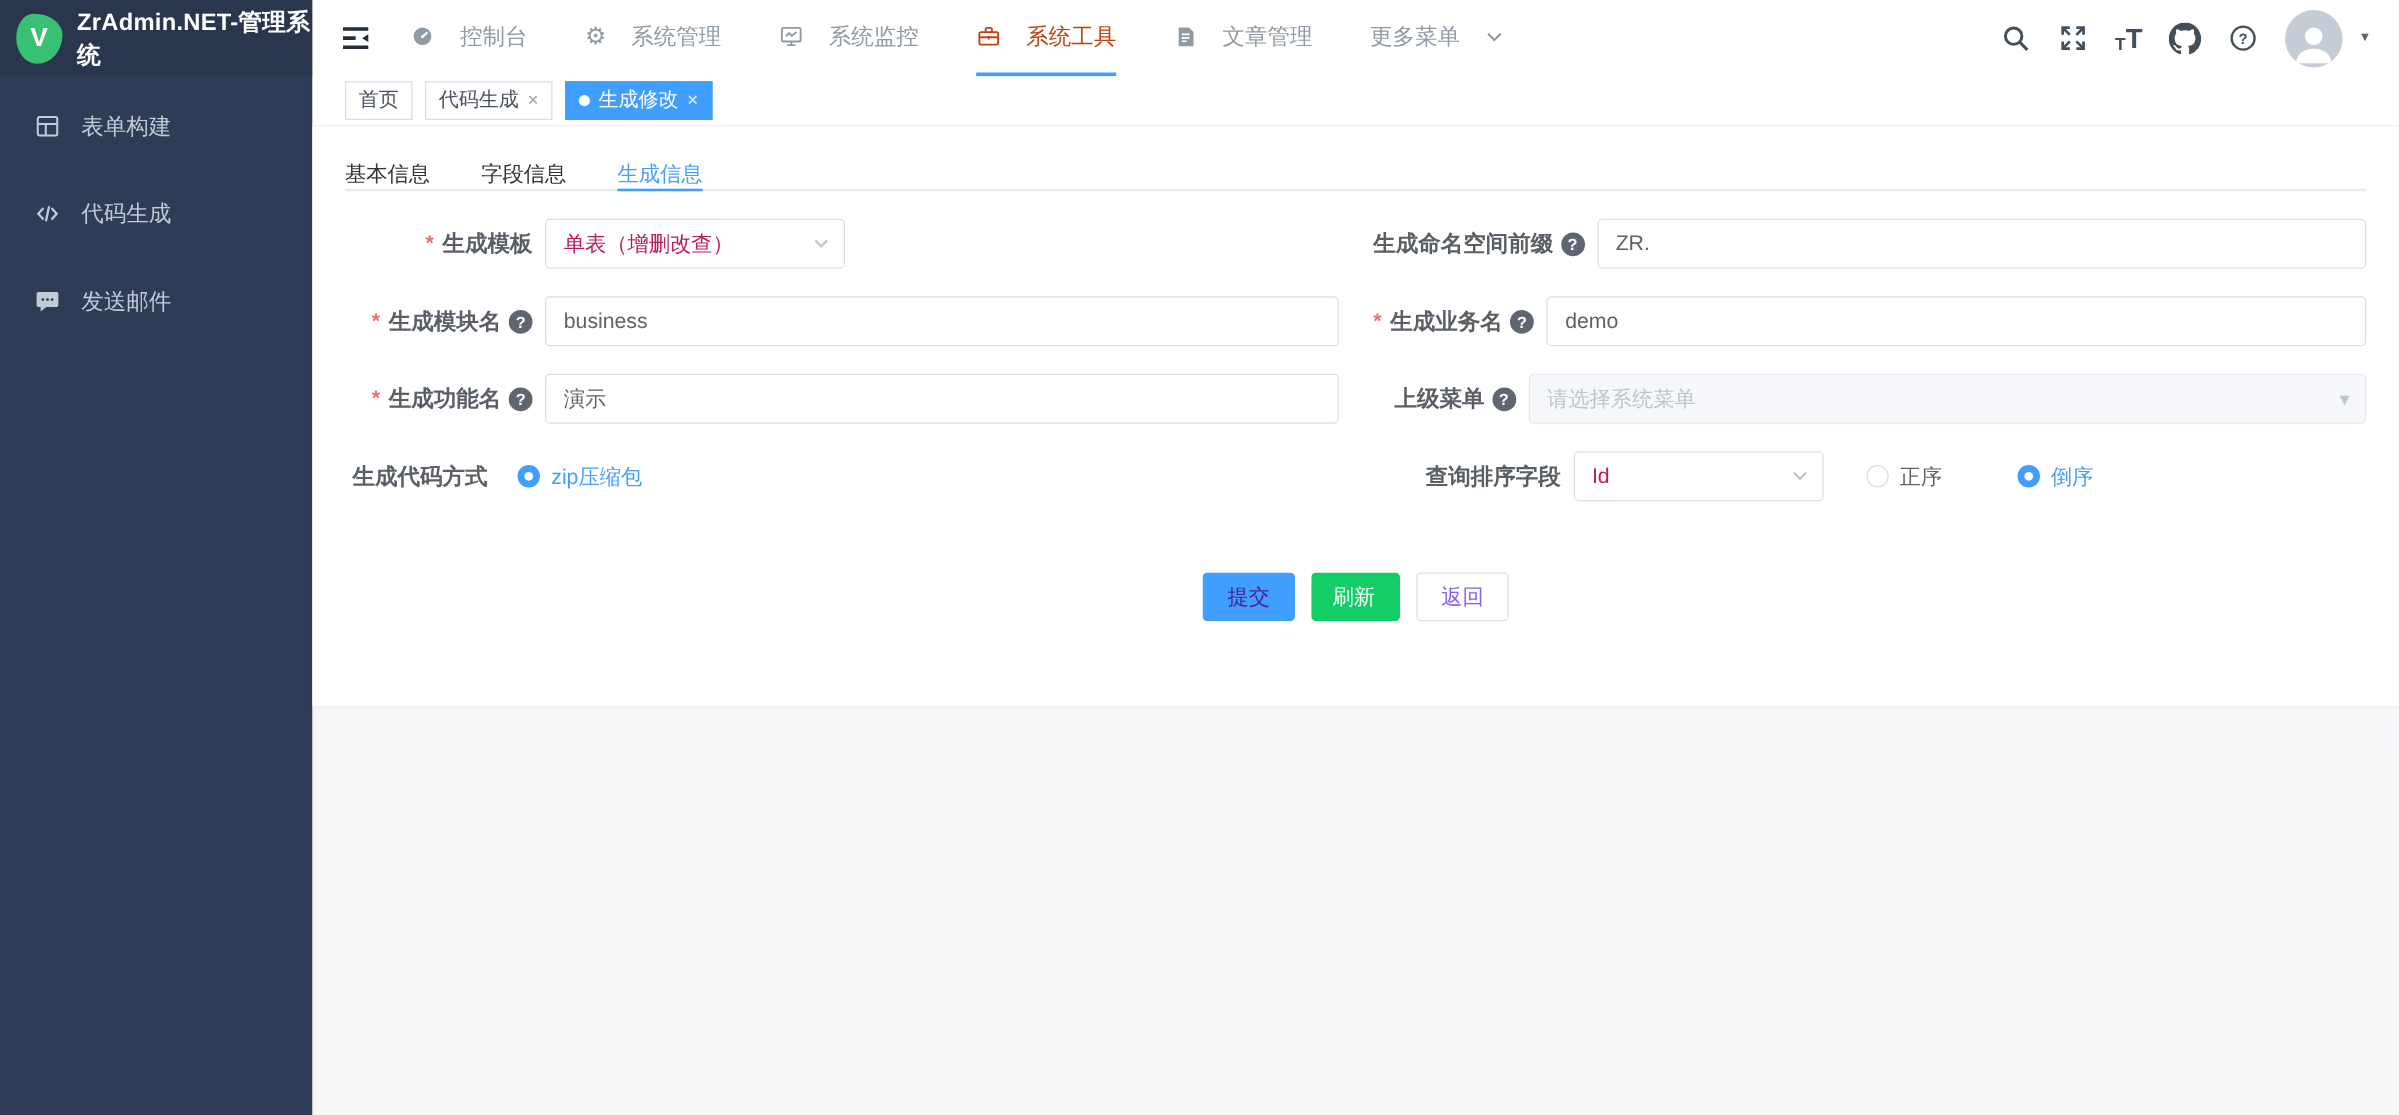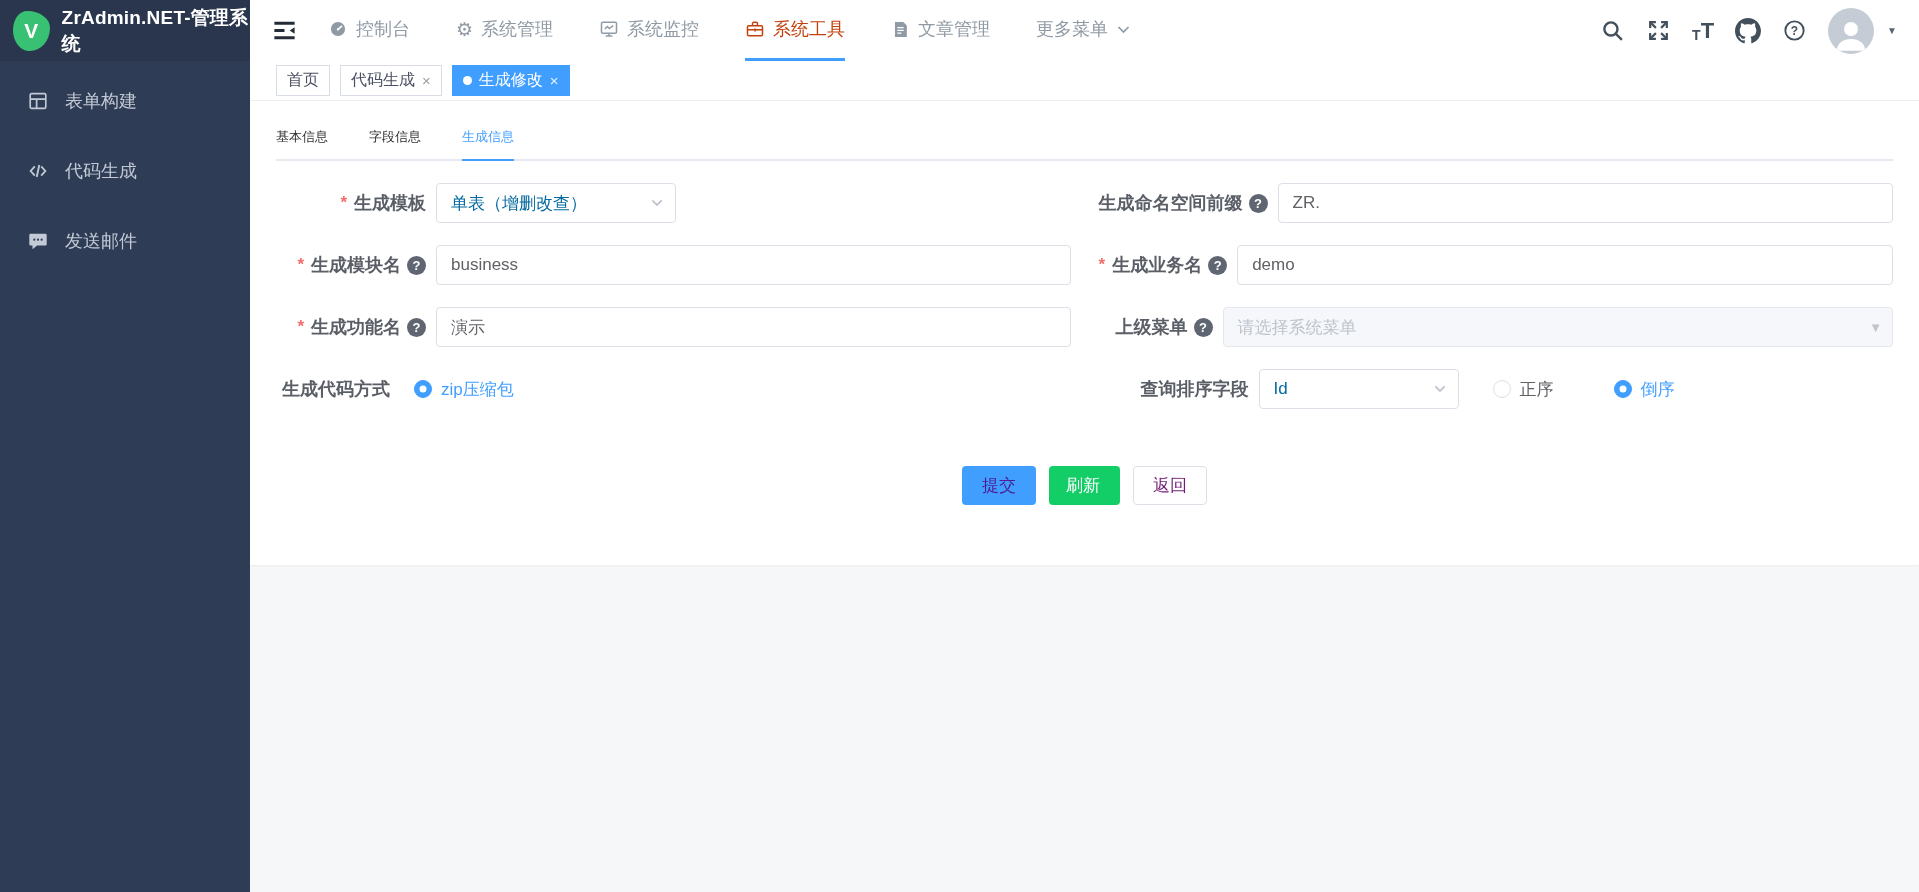--- a/index.html
+++ b/index.html
@@ -19,21 +19,21 @@
     color:#c2cad6; font-size:18px; cursor:pointer; }
   .menu-item svg { flex-shrink:0; }
 
   
   .main { flex:1; display:flex; flex-direction:column; min-width:0; }
 
   
   .navbar { height:61px; background:#fff; display:flex; align-items:stretch; padding-left:16px; flex-shrink:0; }
   .hamburger { width:36px; display:flex; align-items:center; justify-content:center; cursor:pointer; color:#242c38; }
   .nav-menu { display:flex; margin-left:26px; gap:46px; }
-  .nav-item { display:flex; align-items:center; gap:8px; color:#919archiv; }
+  .nav-item { display:flex; align-items:center; gap:20px; color:#919archiv; }
   .nav-item { color:#919archiv; }
   .nav-item { color:#909aa4; font-size:18px; cursor:pointer; border-bottom:3px solid transparent; }
   .nav-item.active { color:#c2410c; border-bottom-color:#409eff; }
   .nav-item .uicon { font-family:"DejaVu Sans",sans-serif; font-size:19px; line-height:1; }
   .nav-right { margin-left:auto; display:flex; align-items:center; gap:21px; padding-right:22px; color:#43505c; }
   .nav-right .nicon { display:flex; align-items:center; cursor:pointer; color:#43505c; }
   .ticon { display:inline-flex; align-items:flex-end; font-weight:600; color:#43505c; cursor:pointer; line-height:1; }
   .ticon .t-small { font-size:14px; }
   .ticon .t-big { font-size:22px; }
   .avatar { width:46px; height:46px; border-radius:50%; background:#c6ccd5; display:flex; align-items:flex-end;
@@ -47,54 +47,54 @@
     display:inline-flex; align-items:center; gap:7px; cursor:pointer; }
   .tag.active { background:#409eff; border-color:#409eff; color:#fff; }
   .tag .dot { width:9px; height:9px; border-radius:50%; background:#fff; display:inline-block; }
   .tag .close { font-size:15px; color:#9aa0a8; line-height:1; }
   .tag.active .close { color:#eaf4ff; }
 
   
   .content-wrap { flex:1; background:#f5f7f9; }
   .panel { background:#fff; height:464px; padding:27px 26px 0 26px; box-shadow:0 1px 2px rgba(0,0,0,.05); }
   .gtabs-header { display:flex; gap:41px; border-bottom:2px solid #e6e9ef; }
-  .gtab { padding-bottom:13px; font-size:13px; font-weight:500; color:#303133; cursor:pointer; }
+  .gtab { font-size:17px; font-weight:500; color:#303133; cursor:pointer; }
   .gtab.active { color:#409eff; border-bottom:2px solid #409eff; margin-bottom:-2px; }
 
   
   .form-grid { display:grid; grid-template-columns:1fr 1fr; column-gap:28px; row-gap:22px; margin-top:22px; }
   .form-item { display:flex; align-items:center; height:40px; }
   .form-label { min-width:160px; display:flex; justify-content:flex-end; align-items:center; gap:6px;
     padding-right:10px; font-weight:700; font-size:18px; color:#5a5e66; flex-shrink:0; white-space:nowrap; }
   .col-right .form-label { min-width:124px; }
   .req { color:#f56c6c; font-size:17px; margin-right:1px; }
   .qicon { width:19px; height:19px; border-radius:50%; background:#5f6672; color:#fff; font-size:13px; font-weight:bold;
     display:inline-flex; align-items:center; justify-content:center; cursor:pointer; }
   .input { height:40px; border:1px solid #dcdfe6; border-radius:4px; padding:0 14px; font-size:17px; color:#606266;
     background:#fff; outline:none; font-family:inherit; }
   .input.full { flex:1; min-width:0; }
   .select { height:40px; border:1px solid #dcdfe6; border-radius:4px; padding:0 10px 0 14px; font-size:17px;
-    color:#0369a1; background:#fff; display:flex; align-items:center; justify-content:space-between; cursor:pointer; }
+    color:#be185d; background:#fff; display:flex; align-items:center; justify-content:space-between; cursor:pointer; }
   .select.w240 { width:240px; } .select.w200 { width:200px; }
   .select.disabled { flex:1; background:#f5f7fa; border-color:#e4e7ed; color:#bfc4cc; cursor:not-allowed; }
   .caret-solid { color:#c0c4cc; font-size:13px; }
   .radio { display:inline-flex; align-items:center; gap:9px; font-size:17px; color:#606266; cursor:pointer; }
   .radio .rc { width:18px; height:18px; border-radius:50%; border:1px solid #dcdfe6; background:#fff; position:relative; }
   .radio.checked .rc { background:#409eff; border-color:#409eff; }
   .radio.checked .rc::after { content:""; position:absolute; width:7px; height:7px; border-radius:50%; background:#fff;
     left:50%; top:50%; transform:translate(-50%,-50%); }
   .radio.checked .rl { color:#409eff; }
   .ml34 { margin-left:34px; } .ml60 { margin-left:60px; } .ml14 { margin-left:14px; }
 
   .form-buttons { display:flex; justify-content:center; gap:13px; margin-top:57px; }
   .btn { height:39px; padding:0 19px; border-radius:4px; font-size:17px; border:1px solid transparent;
     display:inline-flex; align-items:center; cursor:pointer; font-family:inherit; }
   .btn-primary { background:#409eff; color:#4c1d95; }
   .btn-success { background:#13ce66; color:#fff;padding-left:16px; }
-  .btn-plain { background:#fff; border-color:#dcdfe6; color:#701a75; }
+  .btn-plain { background:#fff; border-color:#dcdfe6; color:#8b5cf6; }
 </style>
 </head>
 <body>
 
 <div class="app">
 
   <aside class="sidebar">
     <div class="logo-bar">
       <div class="logo-badge">V</div>
       <div class="logo-title">ZrAdmin.NET-管理系统</div>

